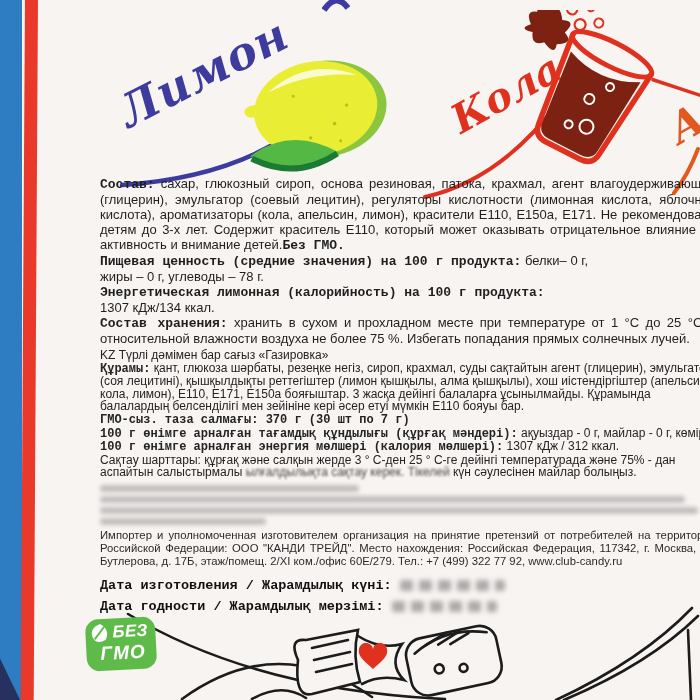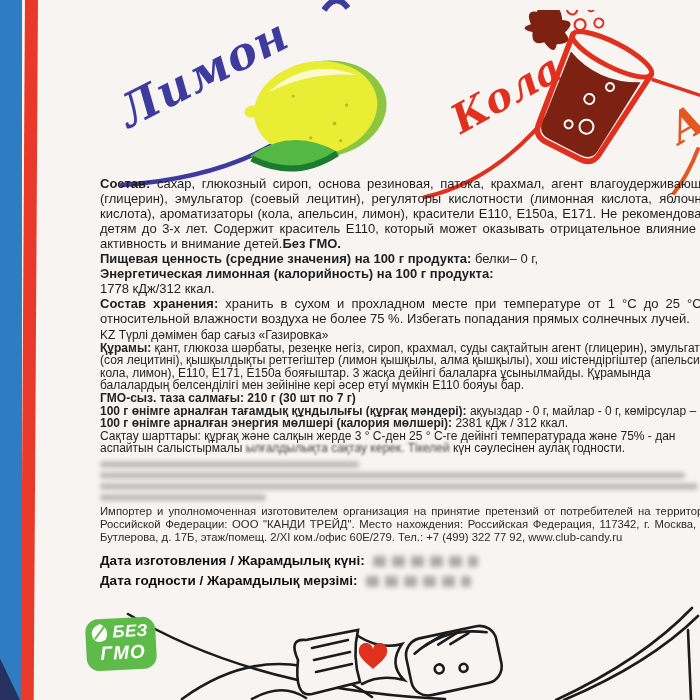--- a/index.html
+++ b/index.html
@@ -14,21 +14,21 @@
   .t-lemon{left:100px;top:88px;font-size:45px;color:#3d3b9e;transform:rotate(-27deg);transform-origin:left center;letter-spacing:1px;}
   .t-cola{left:432px;top:98px;font-size:40px;color:#e0301e;transform:rotate(-29deg);transform-origin:left center;}
   .t-orange{left:650px;top:108px;font-size:42px;color:#e2581f;transform:rotate(-30deg);transform-origin:left center;}
   .art{position:absolute;}
   
   #textcol{position:absolute;left:78px;top:176px;width:616px;color:#1f1f1f;}
   .ru-p{margin:0;font-size:13px;line-height:15px;text-align:justify;}
   .kz-block{margin-top:3px;font-size:12px;line-height:12.6px;color:#242424;}
   .kz-block p{margin:0;}
   .nowrap{white-space:nowrap;overflow:hidden;}
-  b{font-weight:bold;}
+  b{font-weight:bold;font-family:Liberation Mono, monospace;}
   .soft-blur{filter:blur(1.3px);color:#4a4a4a;}
   
   .blur-block{margin:6px 0 4px 0;}
   .blur-line{height:7px;background:#8a8a8a;border-radius:3px;filter:blur(2.2px);opacity:.5;margin:4px 0;}
   .importer-p{margin:2px 0 0 0;font-size:11.3px;line-height:12.8px;text-align:justify;color:#2b2b2b;}
   .dates{margin-top:8px;}
   .date-row{font-size:13.5px;font-weight:bold;color:#111;line-height:20px;white-space:nowrap;}
   .blur-date{display:inline-block;width:105px;height:11px;margin-left:8px;vertical-align:middle;border-radius:2px;
     background:repeating-linear-gradient(90deg,#6f6f6f 0 13px,rgba(0,0,0,0) 13px 19px);filter:blur(2.6px);opacity:.55;}
   
@@ -98,31 +98,31 @@
       </g>
     </svg>
 
     <div class="flavor-title t-orange">Ап</div>
     <svg class="art" style="left:648px;top:145px;" width="30" height="50" viewBox="0 0 30 50">
       <path d="M4 48 Q 18 30 28 4" stroke="#e2581f" stroke-width="4" fill="none" stroke-linecap="round"></path>
     </svg>
 
     <div id="textcol">
       <p class="ru-p"><b>Состав:</b><span> сахар, глюкозный сироп, основа резиновая, патока, крахмал, агент влагоудерживающий (глицерин), эмульгатор (соевый лецитин), регуляторы кислотности (лимонная кислота, яблочная кислота), ароматизаторы (кола, апельсин, лимон), красители Е110, Е150а, Е171. Не рекомендовано детям до 3-х лет. Содержит краситель Е110, который может оказывать отрицательное влияние на активность и внимание детей.</span><b>Без ГМО.</b></p>
-      <p class="ru-p"><b>Пищевая ценность (средние значения) на 100 г продукта:</b> <span>белки– 0 г,</span><br></p>
-      <p class="ru-p"><b>Энергетическая лимонная (калорийность) на 100 г продукта:</b><br><span>1778 кДж/312 ккал.</span></p>
+      <p class="ru-p"><b>Пищевая ценность (средние значения) на 100 г продукта:</b> <span>белки– 0 г,</span><br><span>жиры – 0 г, углеводы – 78 г.</span></p>
+      <p class="ru-p"><b>Энергетическая лимонная (калорийность) на 100 г продукта:</b><br><span>1307 кДж/134 ккал.</span></p>
       <p class="ru-p"><b>Состав хранения:</b><span> хранить в сухом и прохладном месте при температуре от 1 °С до 25 °С и относительной влажности воздуха не более 75 %. Избегать попадания прямых солнечных лучей.</span></p>
 
       <div class="kz-block">
         <p>KZ Түрлі дәмімен бар сағыз «Газировка»</p>
         <p><b>Құрамы:</b><span> қант, глюкоза шәрбаты, резеңке негіз, сироп, крахмал, суды сақтайтын агент (глицерин), эмульгатор (соя лецитині), қышқылдықты реттегіштер (лимон қышқылы, алма қышқылы), хош иістендіргіштер (апельсин, кола, лимон), Е110, Е171, Е150а бояғыштар. 3 жасқа дейінгі балаларға ұсынылмайды. Құрамында балалардың белсенділігі мен зейініне кері әсер етуі мүмкін Е110 бояуы бар.</span></p>
-        <p><b>ГМО-сыз. таза салмағы: 210 г (30 шт по 7 г)</b></p>
+        <p><b>ГМО-сыз. таза салмағы: 370 г (30 шт по 7 г)</b></p>
         <p class="nowrap"><b>100 г өнімге арналған тағамдық құндылығы (құрғақ мәндері):</b><span> ақуыздар - 0 г, майлар - 0 г, көмірсулар – 78 г.</span></p>
-        <p class="nowrap"><b>100 г өнімге арналған энергия мөлшері (калория мөлшері):</b><span> 2381 кДж / 312 ккал.</span></p>
-        <p><span>Сақтау шарттары: құрғақ және салқын жерде 3 ° С-ден 25 ° С-ге дейінгі температурада және 75% - дан аспайтын салыстырмалы </span><span class="soft-blur">ылғалдылықта сақтау керек. Тікелей</span><span> күн сәулесінен аулақ годности.</span></p>
+        <p class="nowrap"><b>100 г өнімге арналған энергия мөлшері (калория мөлшері):</b><span> 1307 кДж / 312 ккал.</span></p>
+        <p><span>Сақтау шарттары: құрғақ және салқын жерде 3 ° С-ден 25 ° С-ге дейінгі температурада және 75% - дан аспайтын салыстырмалы </span><span class="soft-blur">ылғалдылықта сақтау керек. Тікелей</span><span> күн сәулесінен майлар болыңыз.</span></p>
       </div>
 
       <div class="blur-block">
         <div class="blur-line" style="width:42%;"></div>
         <div class="blur-line" style="width:95%;"></div>
         <div class="blur-line" style="width:97%;"></div>
         <div class="blur-line" style="width:27%;"></div>
       </div>
 
       <p class="importer-p">Импортер и уполномоченная изготовителем организация на принятие претензий от потребителей на территории Российской Федерации: ООО "КАНДИ ТРЕЙД". Место нахождения: Российская Федерация, 117342, г. Москва, ул. Бутлерова, д. 17Б, этаж/помещ. 2/XI ком./офис 60Е/279. Тел.: +7 (499) 322 77 92, www.club-candy.ru</p>

